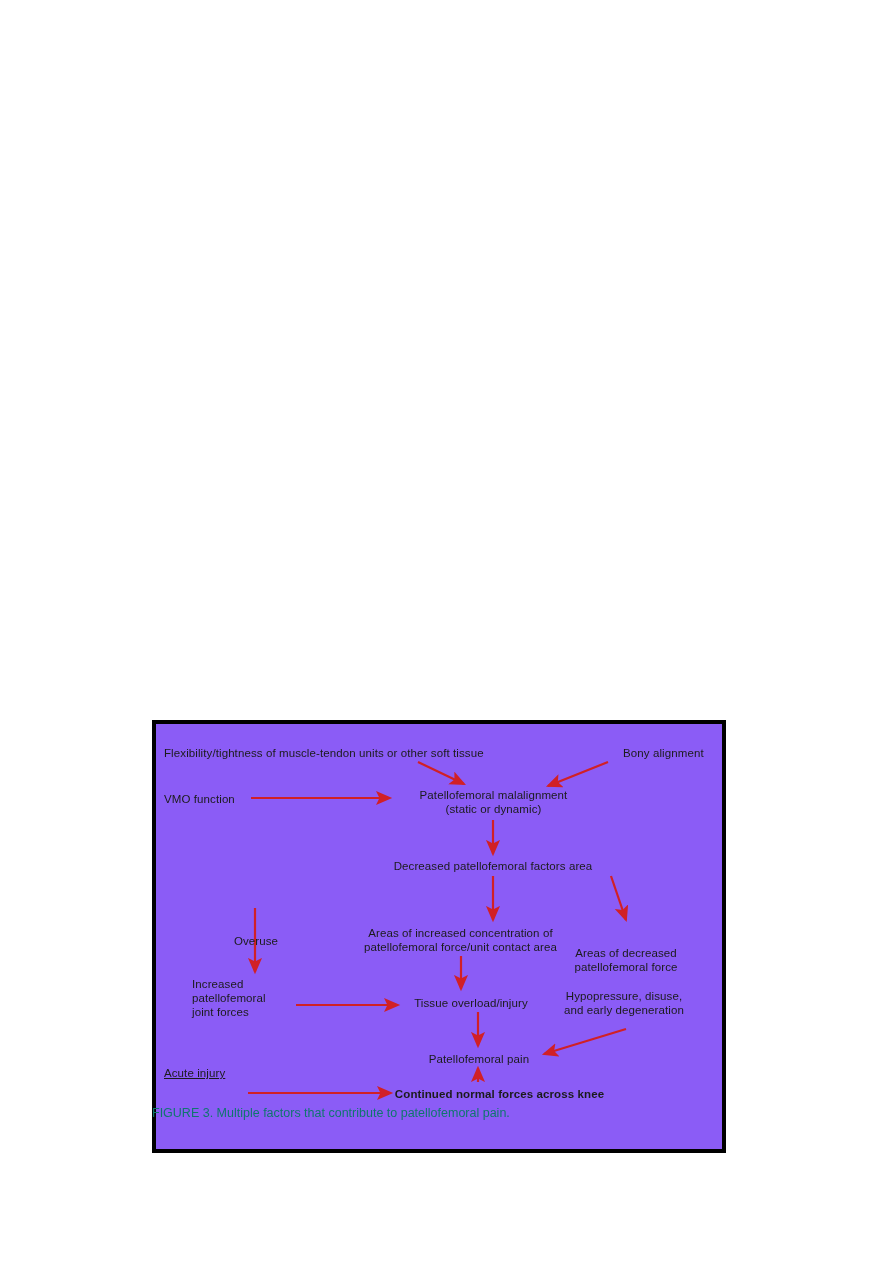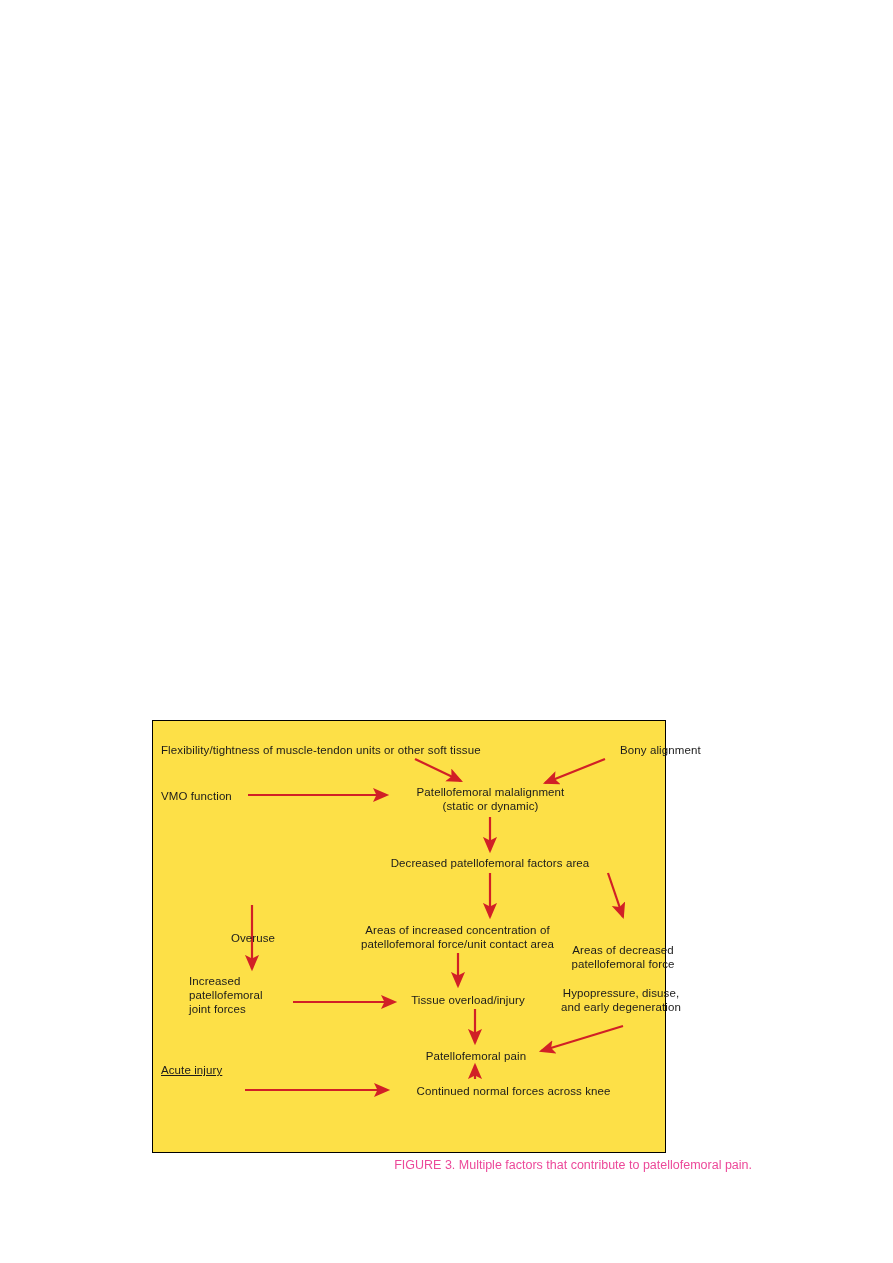--- a/index.html
+++ b/index.html
@@ -17,24 +17,24 @@
   }
   #page {
     position: absolute;
     inset: 0;
     background: #ffffff;
   }
   #figure-panel {
     position: absolute;
     left: 152px;
     top: 720px;
-    width: 514px;
+    width: 574px;
     height: 433px;
-    background: #fde047;
-    border: 1px solid #000000;
+    background: #8b5cf6;
+    border: 4px solid #000000;
     box-sizing: border-box;
   }
   #figure-svg {
     position: absolute;
     left: 0;
     top: 0;
     width: 590px;
     height: 433px;
   }
   .node {
@@ -45,26 +45,25 @@
     text-align: center;
     white-space: pre-line;
     letter-spacing: 0.1px;
   }
   .node.left-align {
     text-align: left;
   }
   #caption {
     position: absolute;
     left: 152px;
-    top: 1157px;
+    top: 1105px;
     width: 600px;
     font-size: 12.5px;
     line-height: 16.5px;
-    color: #ec4899;
-    text-align: right;
+    color: #0f766e;
   }
   #caption div {
     white-space: pre;
   }
 </style>
 </head>
 <body>
 
 <div id="page">
 
@@ -131,21 +130,21 @@
 
     <div class="node" style="left:245px; top:272px; width:140px;">Tissue overload/injury</div>
 
     <div class="node" style="left:388px; top:265px; width:160px;">Hypopressure, disuse,
 and early degeneration</div>
 
     <div class="node" style="left:258px; top:328px; width:130px;">Patellofemoral pain</div>
 
     <div class="node left-align" style="left:8px; top:342px; width:90px;text-decoration:underline;">Acute injury</div>
 
-    <div class="node" style="left:248px; top:363px; width:225px;">Continued normal forces across knee</div>
+    <div class="node" style="left:231px; top:363px; width:225px;font-weight:bold;">Continued normal forces across knee</div>
 
   </div>
 
   <div id="caption">
     <div>FIGURE 3. Multiple factors that contribute to patellofemoral pain.</div>
   </div>
 
 </div>
 
 </body></html>

